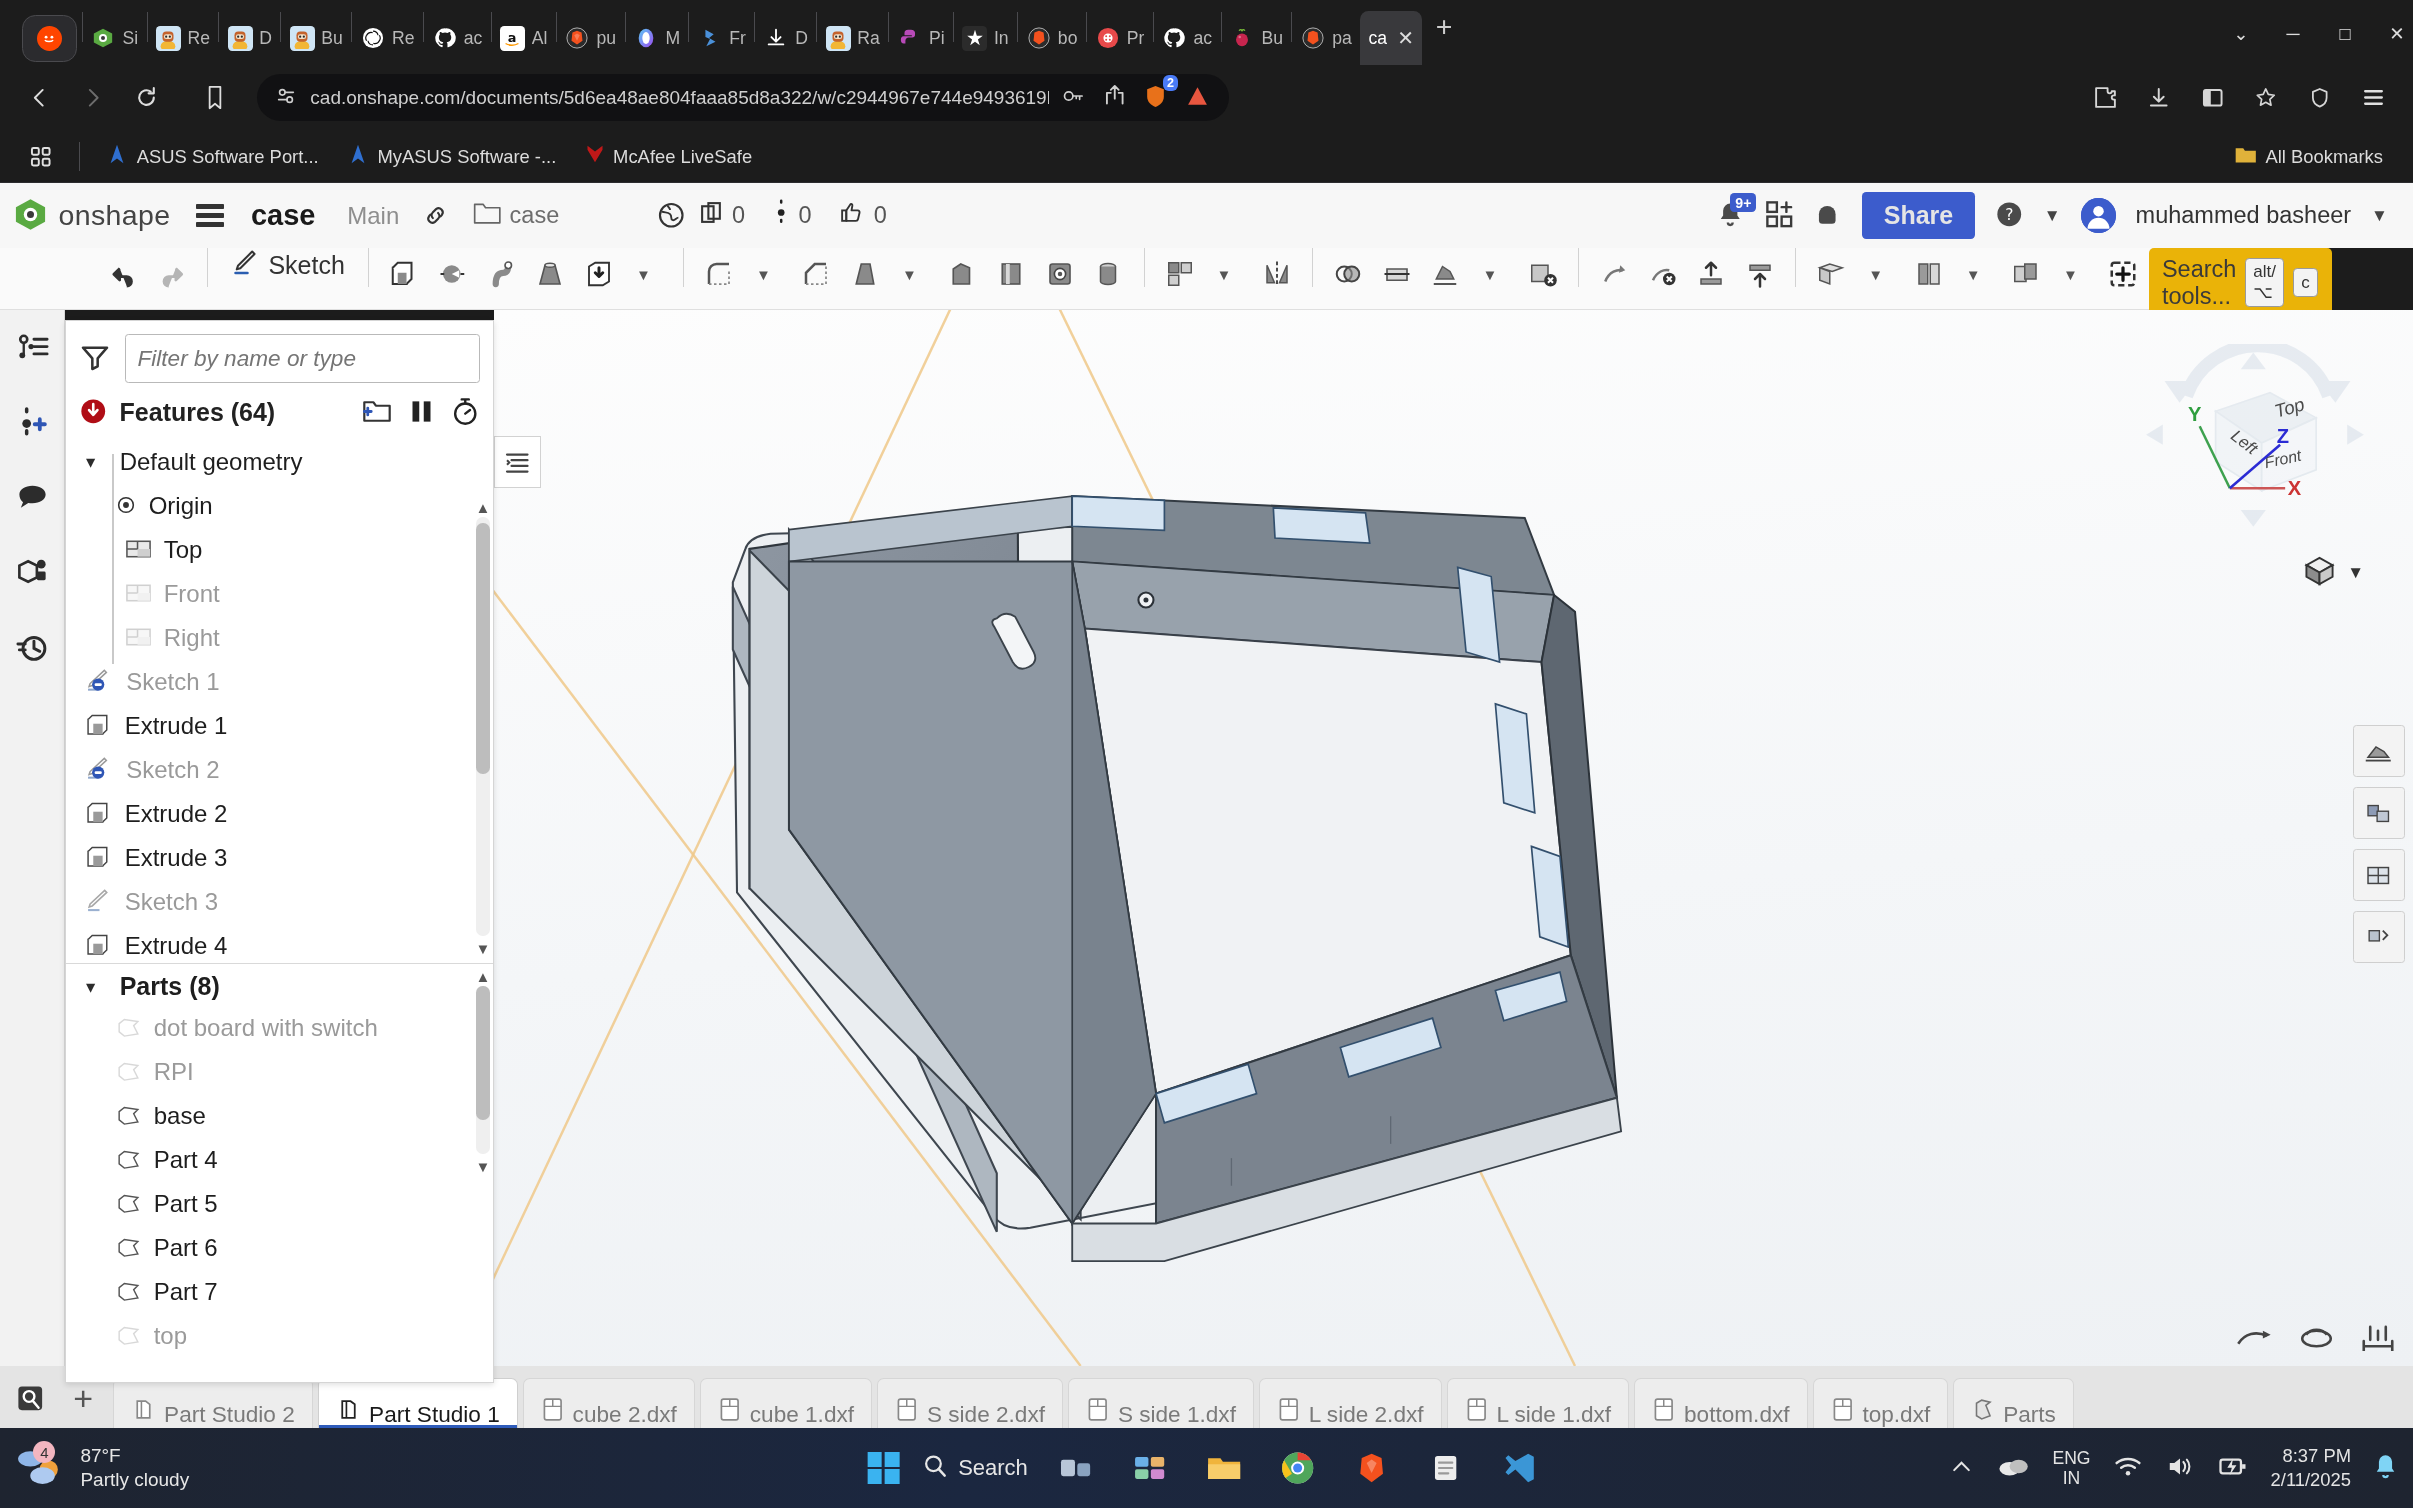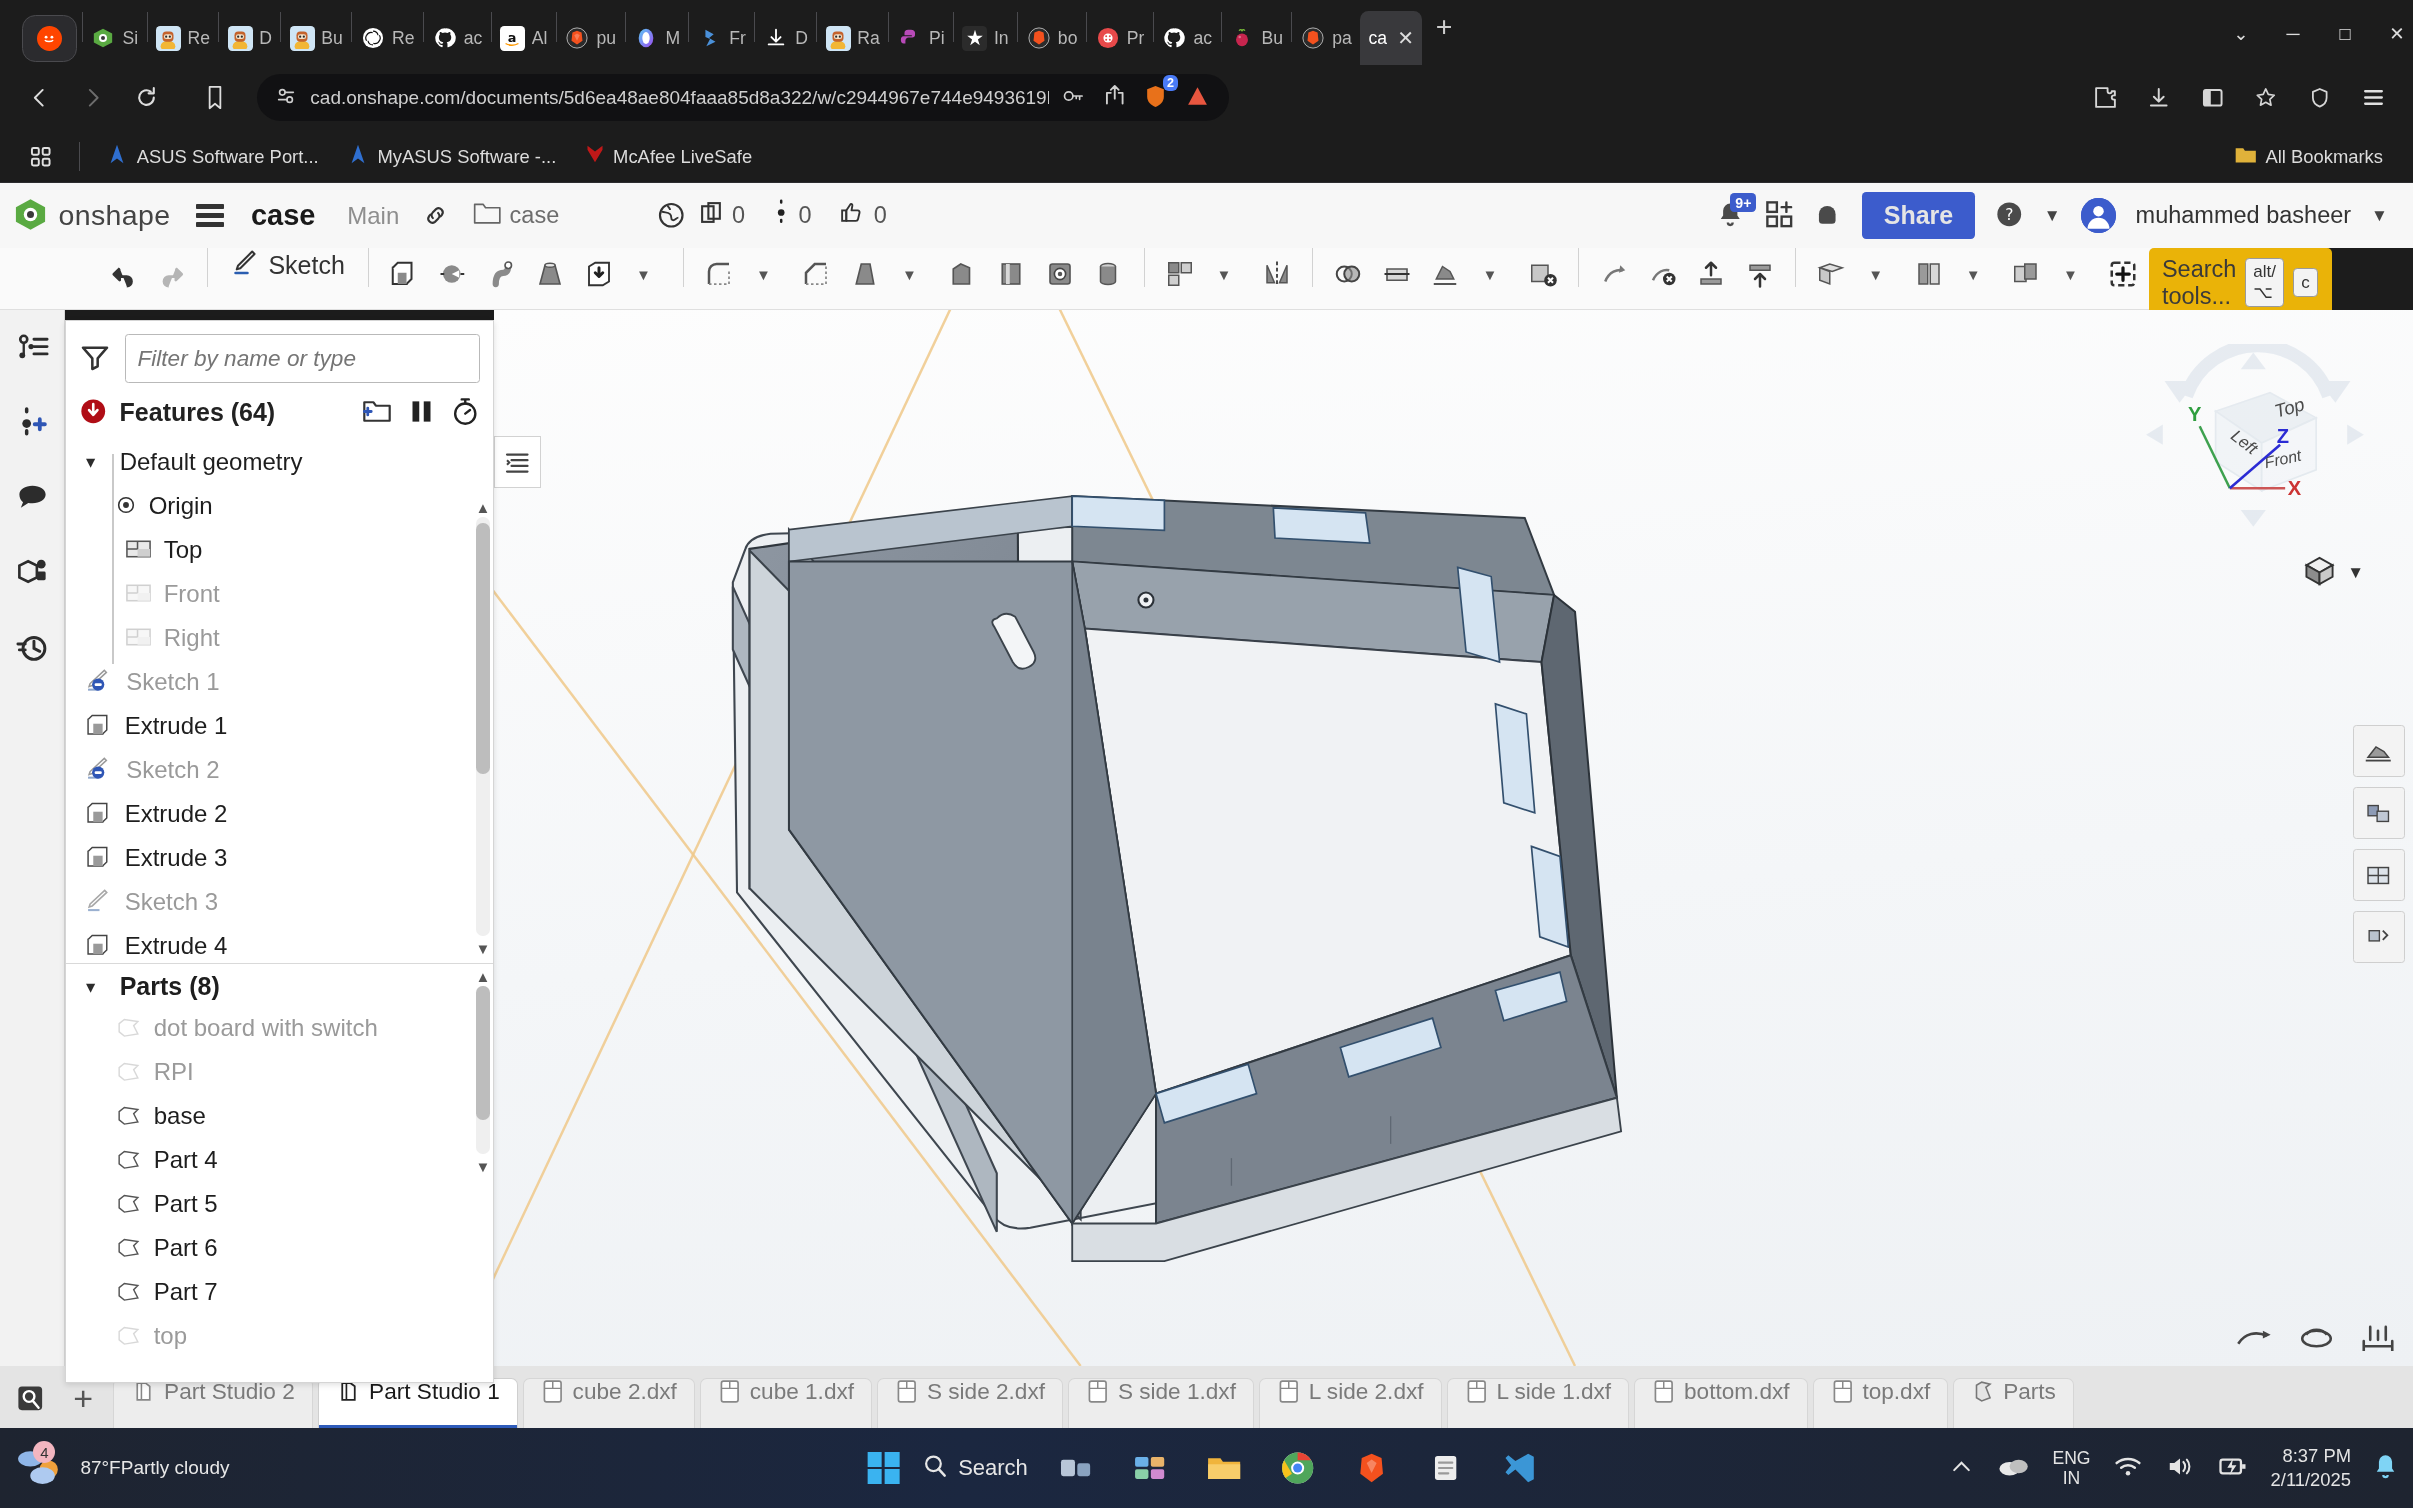--- a/index.html
+++ b/index.html
@@ -174,35 +174,35 @@
 
   
   .os-tabbar {
     position: absolute; top: 1366px; left: 0; width: 2413px; height: 62px;
     background: #e4e4e4; display: flex; align-items: flex-end; padding-left: 6.7px; gap: 5px;
   }
   .tb-left-icon { width: 47px; height: 49px; display: flex; align-items: center; justify-content: center; color: #333; margin-bottom: 5px; }
   .plus-tab { width: 49px; height: 49px; display: flex; align-items: center; justify-content: center;
               font-size: 34px; color: #555; margin-bottom: 5px; }
   .os-tab {
-    height: 50px; display: flex; align-items: flex-start; gap: 8.4px; padding: 0 17px;
+    height: 50px; display: flex; align-items: flex-end; gap: 8.4px; padding: 0 17px;
     background: #ededed; border-radius: 6.7px 6.7px 0 0; color: #7a7a7a; font-size: 22.6px; white-space: nowrap;
     border: 0.8px solid #d6d6d6; border-bottom: none;
   }
   .os-tab.active { background: #fff; color: #1a1a1a; border-color: #cfcfcf; position: relative; }
   .os-tab.active::after { content:''; position: absolute; left:0; right:0; bottom:-0.8px; height: 4.2px; background: #2e5bba; }
 
   
   .taskbar {
     position: absolute; top: 1428px; left: 0; width: 2413px; height: 80px;
     background: linear-gradient(90deg,#1e2430 0%,#1b2740 40%,#1e2430 100%);
     display: flex; align-items: center; padding: 0 15px;
   }
   .weather { display: flex; align-items: center; gap: 13.4px; }
-  .weather-text { display: flex; flex-direction: row; color: #e7e7e7; font-size: 19px; line-height: 1.25; }
+  .weather-text { display: flex; flex-direction: column; color: #e7e7e7; font-size: 19px; line-height: 1.25; }
   .tb-center { position: absolute; left: 50%; transform: translateX(-50%); display: flex; align-items: center; gap: 22px; }
   .win-logo { display: grid; grid-template-columns: 1fr 1fr; grid-template-rows: 1fr 1fr; gap: 2.5px; width: 32px; height: 32px; }
   .win-logo i { background: #3ab3f0; display:block; }
   .search-pill { display: flex; align-items: center; gap: 10px; color: #e6e6e6; font-size: 22px; }
   .tb-app { width: 52px; height: 52px; display: flex; align-items: center; justify-content: center; }
   .tray { margin-left: auto; display: flex; align-items: center; gap: 22px; color: #e4e4e4; }
   .tray-lang { display: flex; flex-direction: column; align-items: center; font-size: 17.6px; line-height: 1.15; }
   .tray-clock { display: flex; flex-direction: column; align-items: flex-end; font-size: 18.4px; line-height: 1.3; }
 </style>
 </head>

